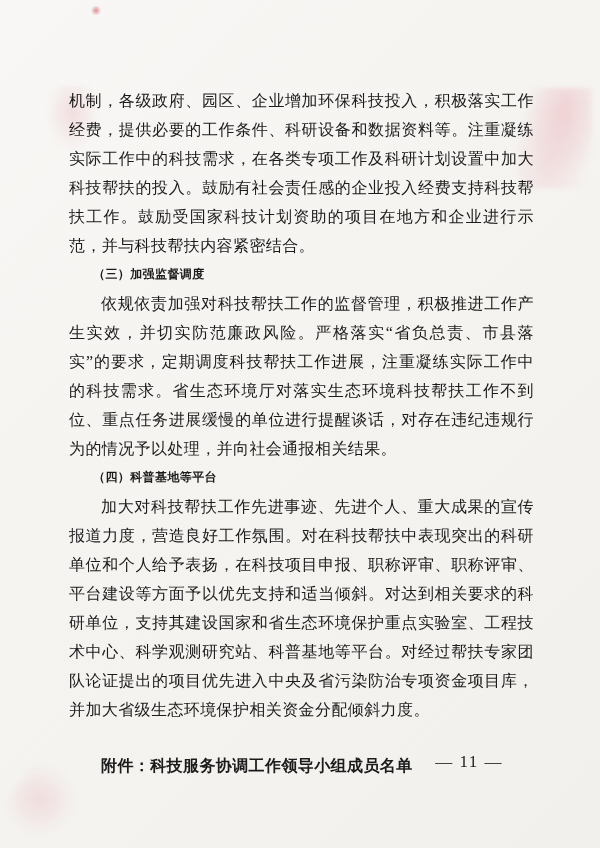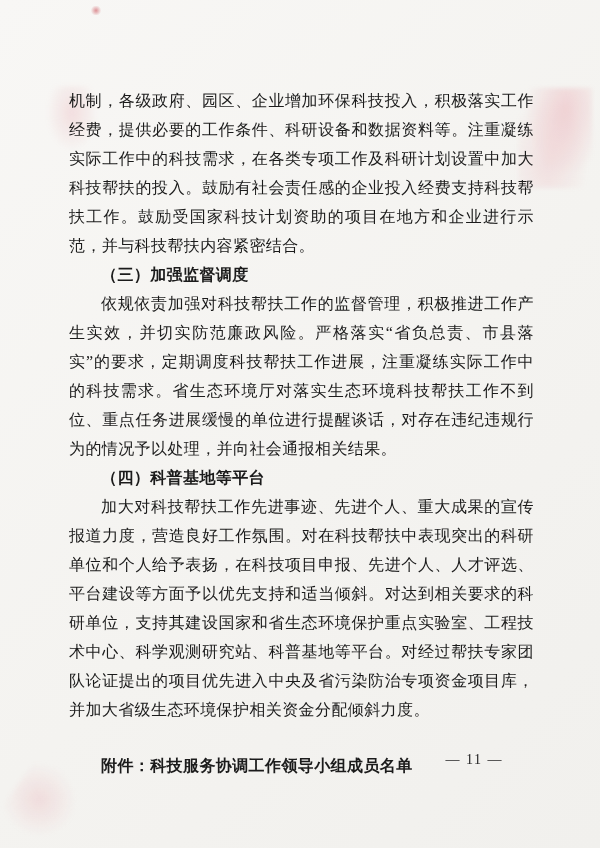--- a/index.html
+++ b/index.html
@@ -26,35 +26,35 @@
     letter-spacing: 0.4px;
     text-align: justify;
   }
   .content p, .content h3 {
     margin: 0;
   }
   .body-cont { text-indent: 0; }
   .body-indent { text-indent: 2em; }
   .heading {
     text-indent: 2em;
-    font-size: 16px;
+    font-size: 12px;
     font-weight: 700;
     line-height: 29px;
   }
   .attachment {
     text-indent: 2em;
     font-weight: 700;
     margin-top: 27px !important;
     text-align: left;
   }
   .page-number {
     position: absolute;
     top: 752px;
     right: 97px;
-    font-size: 14px;
+    font-size: 17px;
     letter-spacing: 1.5px;
     color: #222;
   }
   
   .artifact { position: absolute; pointer-events: none; }
   .a-dot {
     left: 90px; top: 6px; width: 12px; height: 9px;
     background: radial-gradient(circle, rgba(198,62,72,0.55), rgba(198,62,72,0) 70%);
   }
   .a-tl {
@@ -84,19 +84,19 @@
   <div class="artifact a-dot"></div>
   <div class="artifact a-tl"></div>
   <div class="artifact a-tr"></div>
   <div class="artifact a-bl"></div>
 
   <div class="content">
     <p class="body-cont">机制，各级政府、园区、企业增加环保科技投入，积极落实工作经费，提供必要的工作条件、科研设备和数据资料等。注重凝练实际工作中的科技需求，在各类专项工作及科研计划设置中加大科技帮扶的投入。鼓励有社会责任感的企业投入经费支持科技帮扶工作。鼓励受国家科技计划资助的项目在地方和企业进行示范，并与科技帮扶内容紧密结合。</p>
     <h3 class="heading">（三）加强监督调度</h3>
     <p class="body-indent">依规依责加强对科技帮扶工作的监督管理，积极推进工作产生实效，并切实防范廉政风险。严格落实“省负总责、市县落实”的要求，定期调度科技帮扶工作进展，注重凝练实际工作中的科技需求。省生态环境厅对落实生态环境科技帮扶工作不到位、重点任务进展缓慢的单位进行提醒谈话，对存在违纪违规行为的情况予以处理，并向社会通报相关结果。</p>
     <h3 class="heading">（四）科普基地等平台</h3>
-    <p class="body-indent">加大对科技帮扶工作先进事迹、先进个人、重大成果的宣传报道力度，营造良好工作氛围。对在科技帮扶中表现突出的科研单位和个人给予表扬，在科技项目申报、先进个人、人才评选、平台建设等方面予以优先支持和适当倾斜。对达到相关要求的科研单位，支持其建设国家和省生态环境保护重点实验室、工程技术中心、科学观测研究站、科普基地等平台。对经过帮扶专家团队论证提出的项目优先进入中央及省污染防治专项资金项目库，并加大省级生态环境保护相关资金分配倾斜力度。</p>
+    <p class="body-indent">加大对科技帮扶工作先进事迹、先进个人、重大成果的宣传报道力度，营造良好工作氛围。对在科技帮扶中表现突出的科研单位和个人给予表扬，在科技项目申报、职称评审、职称评审、平台建设等方面予以优先支持和适当倾斜。对达到相关要求的科研单位，支持其建设国家和省生态环境保护重点实验室、工程技术中心、科学观测研究站、科普基地等平台。对经过帮扶专家团队论证提出的项目优先进入中央及省污染防治专项资金项目库，并加大省级生态环境保护相关资金分配倾斜力度。</p>
     <p class="attachment">附件：科技服务协调工作领导小组成员名单</p>
   </div>
 
   <div class="page-number">— 11 —</div>
 
 </div>
 
 </body></html>

